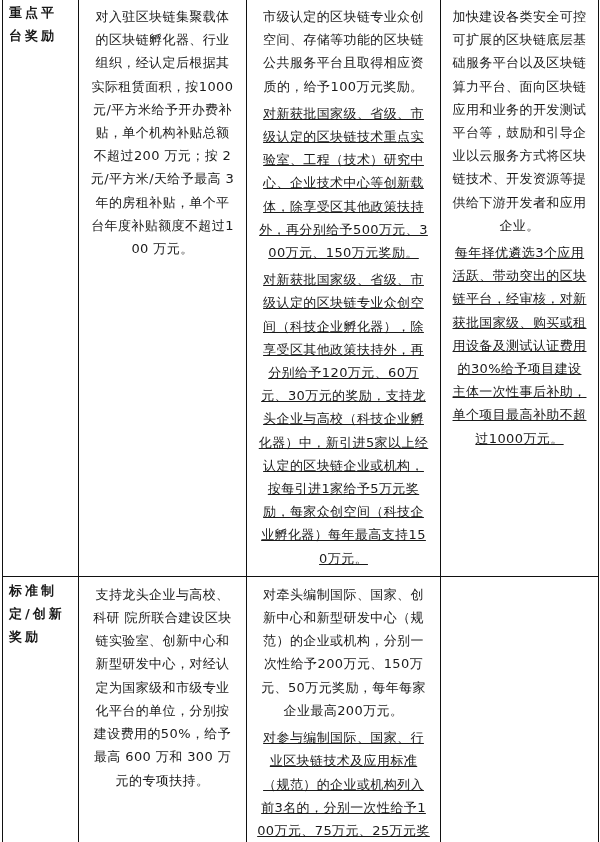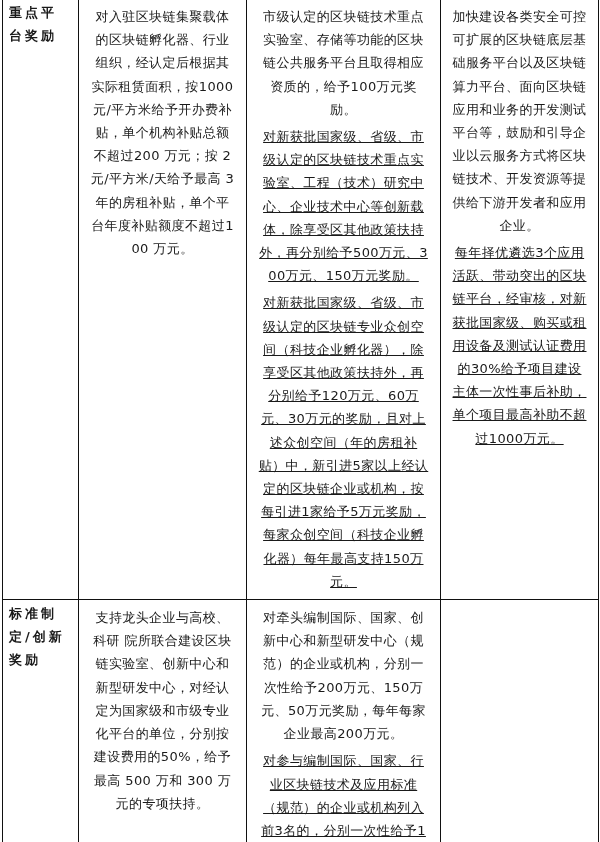--- a/index.html
+++ b/index.html
@@ -25,33 +25,33 @@
       <col class="c3">
       <col class="c4">
     </colgroup>
   <tbody>
       <tr class="r1">
     <td><span class="cat bold">重点平台奖励</span></td>
     <td>
       <span class="para">对入驻区块链集聚载体的区块链孵化器、行业组织，经认定后根据其实际租赁面积，按1000 元/平方米给予开办费补贴，单个机构补贴总额不超过200 万元；按 2 元/平方米/天给予最高 3 年的房租补贴，单个平台年度补贴额度不超过100 万元。</span>
     </td>
     <td>
-      <span class="para">市级认定的区块链技术重点实验室、存储等功能的区块链公共服务平台且取得相应资质的，给予100万元奖励。</span>
+      <span class="para">市级认定的区块链专业众创空间、存储等功能的区块链公共服务平台且取得相应资质的，给予100万元奖励。</span>
       <span class="para">对新获批国家级、省级、市级认定的区块链技术重点实验室、工程（技术）研究中心、企业技术中心等创新载体，除享受区其他政策扶持外，再分别给予500万元、300万元、150万元奖励。</span>
-      <span class="para">对新获批国家级、省级、市级认定的区块链专业众创空间（科技企业孵化器），除享受区其他政策扶持外，再分别给予120万元、60万元、30万元的奖励，且对上述众创空间（年的房租补贴）中，新引进5家以上经认定的区块链企业或机构，按每引进1家给予5万元奖励，每家众创空间（科技企业孵化器）每年最高支持150万元。</span>
+      <span class="para">对新获批国家级、省级、市级认定的区块链专业众创空间（科技企业孵化器），除享受区其他政策扶持外，再分别给予120万元、60万元、30万元的奖励，支持龙头企业与高校（科技企业孵化器）中，新引进5家以上经认定的区块链企业或机构，按每引进1家给予5万元奖励，每家众创空间（科技企业孵化器）每年最高支持150万元。</span>
     </td>
     <td>
       <span class="para">加快建设各类安全可控可扩展的区块链底层基础服务平台以及区块链算力平台、面向区块链应用和业务的开发测试平台等，鼓励和引导企业以云服务方式将区块链技术、开发资源等提供给下游开发者和应用企业。</span>
       <span class="para">每年择优遴选3个应用活跃、带动突出的区块链平台，经审核，对新获批国家级、购买或租用设备及测试认证费用的30%给予项目建设主体一次性事后补助，单个项目最高补助不超过1000万元。</span>
     </td>
   </tr>
   <tr class="r2">
     <td><span class="cat bold">标准制定/创新奖励</span></td>
     <td>
-      <span class="para">支持龙头企业与高校、科研 院所联合建设区块链实验室、创新中心和新型研发中心，对经认定为国家级和市级专业化平台的单位，分别按建设费用的50%，给予最高 500 万和 300 万元的专项扶持。</span>
+      <span class="para">支持龙头企业与高校、科研 院所联合建设区块链实验室、创新中心和新型研发中心，对经认定为国家级和市级专业化平台的单位，分别按建设费用的50%，给予最高 600 万和 300 万元的专项扶持。</span>
     </td>
     <td>
       <span class="para">对牵头编制国际、国家、创新中心和新型研发中心（规范）的企业或机构，分别一次性给予200万元、150万元、50万元奖励，每年每家企业最高200万元。</span>
       <span class="para">对参与编制国际、国家、行业区块链技术及应用标准（规范）的企业或机构列入前3名的，分别一次性给予100万元、75万元、25万元奖励，每年每家企业最高100万元。</span>
     </td>
     <td></td>
   </tr>
 </tbody>
   </table>
 

